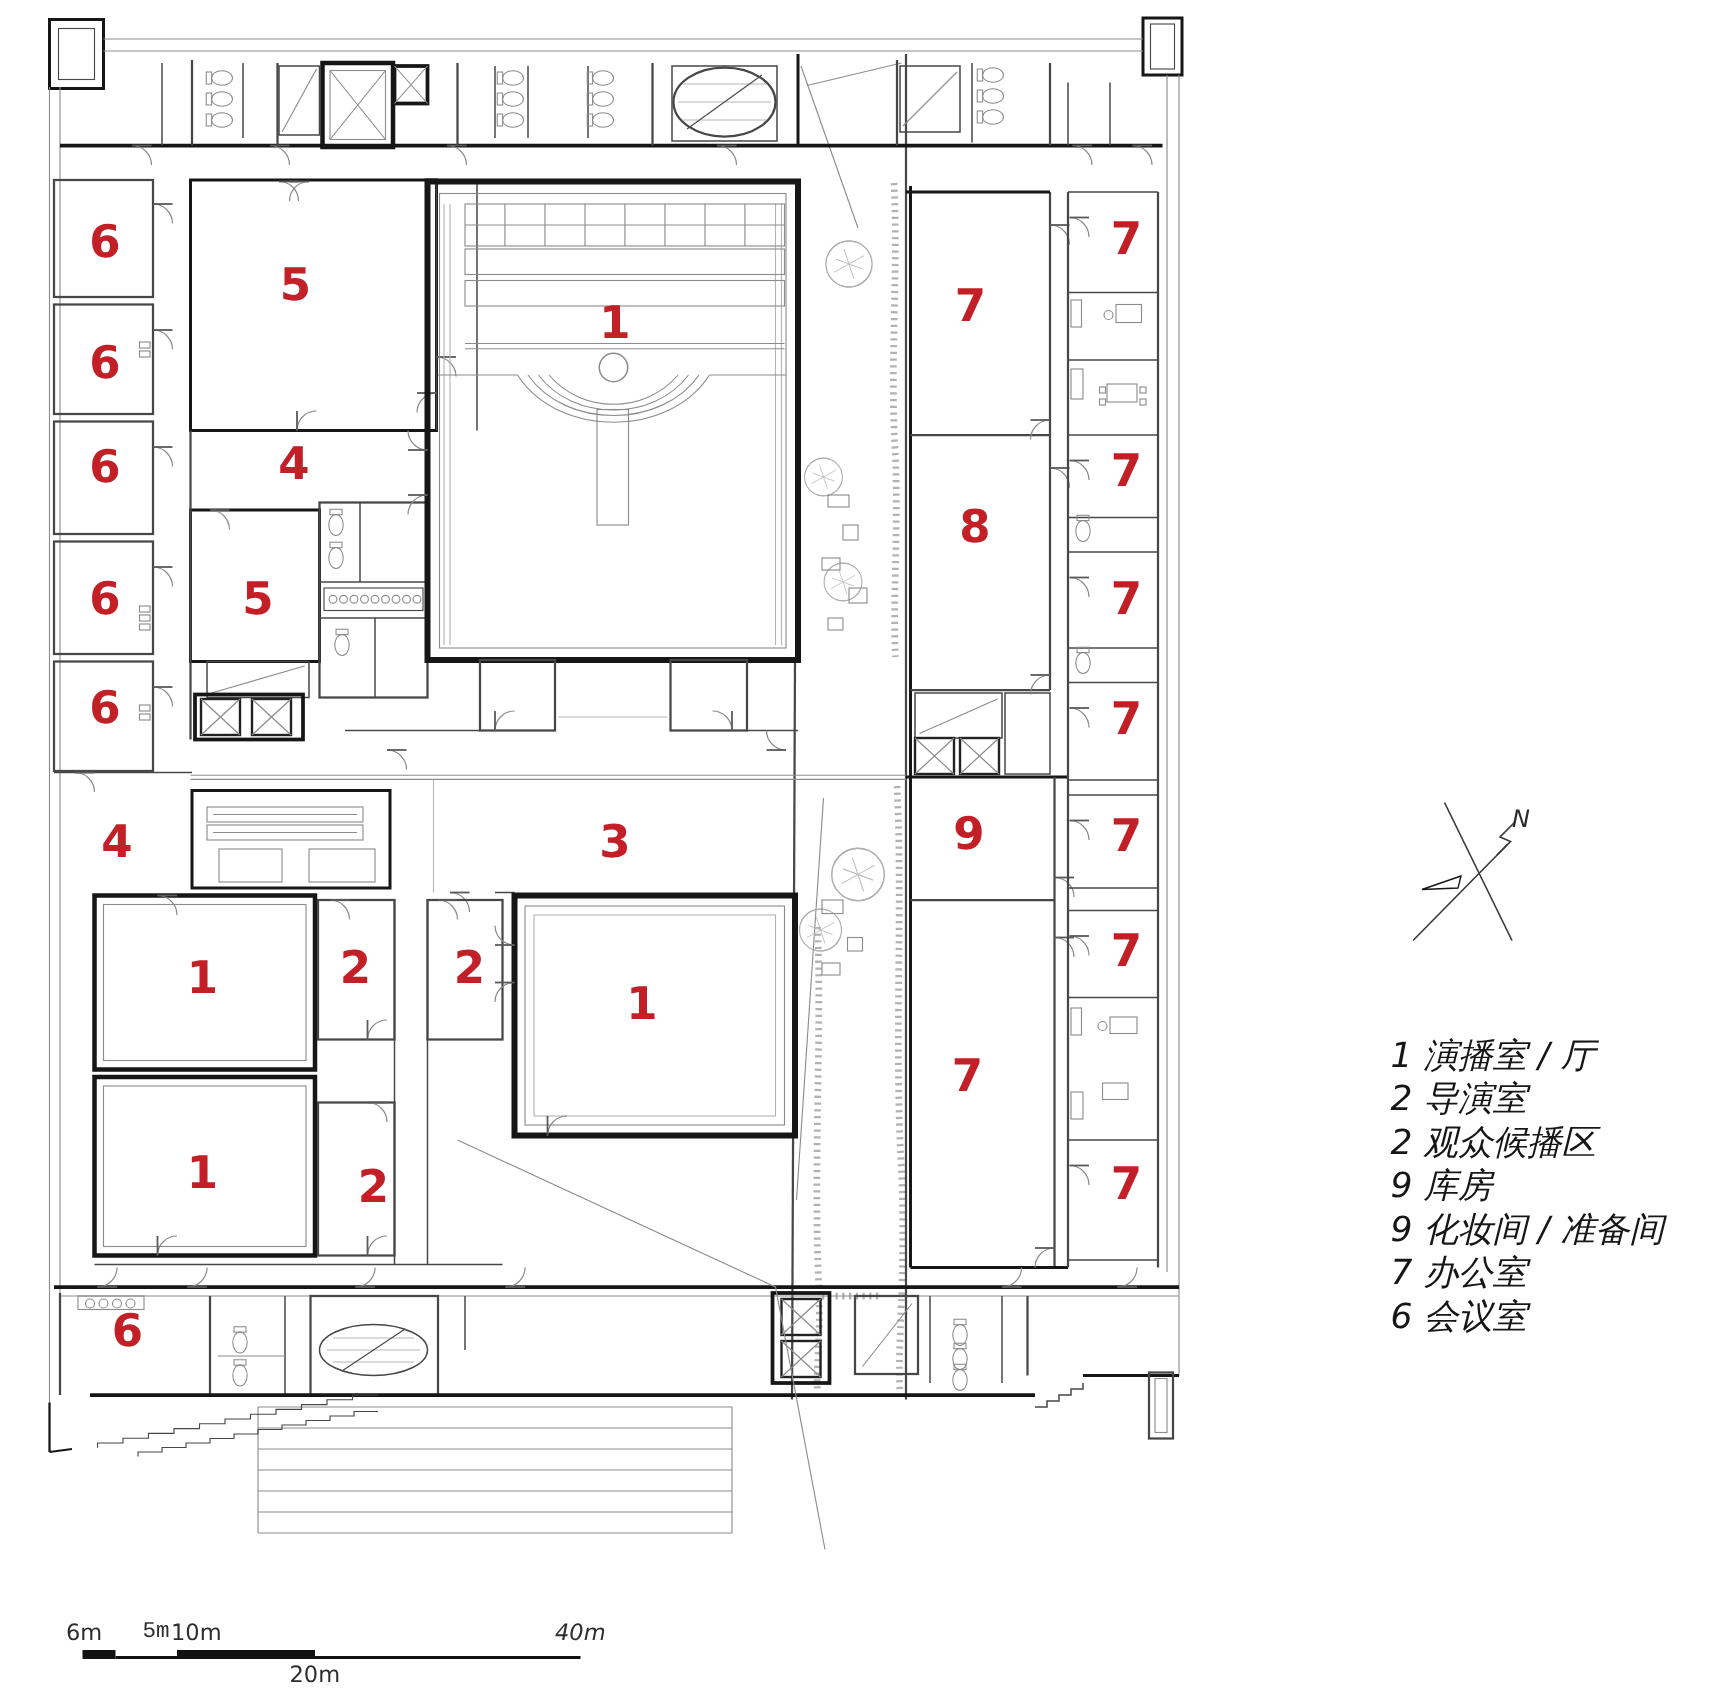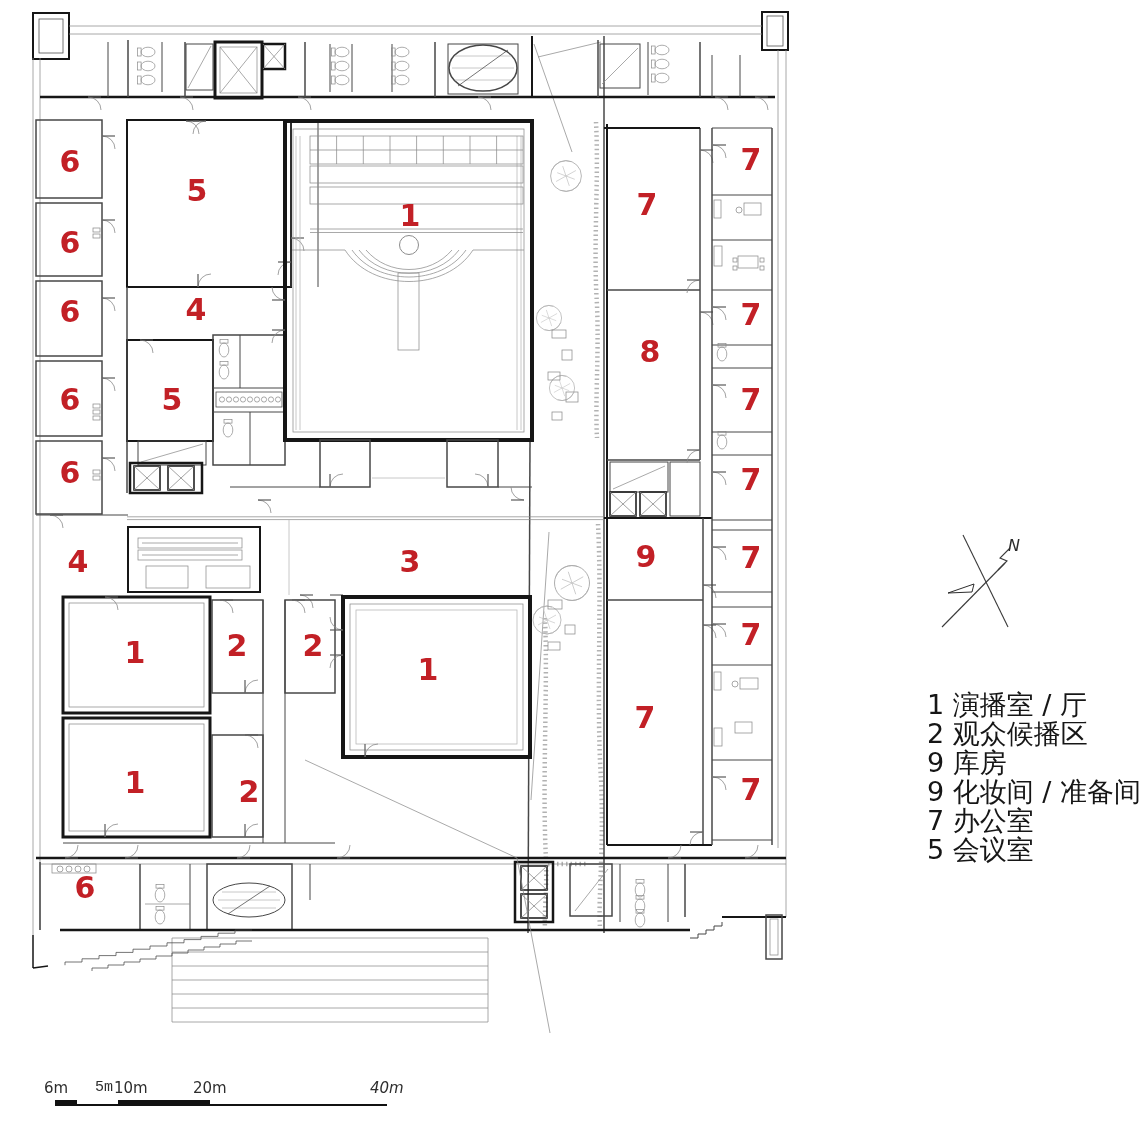--- a/index.html
+++ b/index.html
@@ -11,22 +11,22 @@
   #plansvg polyline,#plansvg polygon{fill:none;stroke-linecap:butt;}
   .k{stroke:#161616}.m{stroke:#474747}.g{stroke:#8c8c8c}.l{stroke:#b5b5b5}
   .s07{stroke-width:.75}.s1{stroke-width:1}.s15{stroke-width:1.5}.s2{stroke-width:2}
   .s25{stroke-width:2.5}.s3{stroke-width:3}.s4{stroke-width:4}
   .f{fill:#161616;stroke:none}
   .atr{fill:var(--atrium);stroke:none}
   .vh{fill:url(#vh);stroke:none}.hh{fill:url(#hh);stroke:none}.seat{fill:url(#seatp);stroke:none}
   .dash{stroke:#b2b2b2;stroke-width:4.5;stroke-dasharray:1.5 3;}
   .room-label{position:absolute;transform:translate(-50%,-50%);color:var(--red);
               font-weight:700;font-size:30px;line-height:1;}
-  #legend{position:absolute;left:927px;top:690px;color:var(--ink);font-size:27px;
-          line-height:29px;white-space:nowrap;}
+  #legend{position:absolute;left:927px;top:690px;color:var(--ink);font-size:23px;
+          line-height:29px;white-space:nowrap;font-style:italic;}
   #north-label{position:absolute;left:1008px;top:536px;color:#2b2b2b;font-size:16px;
                font-style:italic;font-weight:500;}
   .scale-label{position:absolute;top:1079px;color:#2e2e2e;font-size:15px;}
   .scale-seg{position:absolute;background:#111;}
   .scale-seg.thick{top:1100px;height:6px;}
   .scale-seg.thin{top:1104px;height:2px;}
 </style>
 </head>
 <body>
 
@@ -642,34 +642,35 @@
       <div class="room-label" style="left: 751px; top: 315px;">7</div>
       <div class="room-label" style="left: 751px; top: 400px;">7</div>
       <div class="room-label" style="left: 751px; top: 480px;">7</div>
       <div class="room-label" style="left: 751px; top: 558px;">7</div>
       <div class="room-label" style="left: 751px; top: 635px;">7</div>
       <div class="room-label" style="left: 751px; top: 790px;">7</div>
     </div>
 
 <div id="legend">
       <div>1 演播室 / 厅</div>
+      <div>2 导演室</div>
       <div>2 观众候播区</div>
       <div>9 库房</div>
       <div>9 化妆间 / 准备间</div>
       <div>7 办公室</div>
-      <div>5 会议室</div>
+      <div>6 会议室</div>
     </div>
 
 <div id="north-label">N</div>
 
 <div id="scale-bar">
       <div class="scale-label" style="left: 44px;">6m</div>
       <div class="scale-label" style="left: 95px; font-family: Liberation Mono, monospace;">5m</div>
       <div class="scale-label" style="left: 114px;">10m</div>
-      <div class="scale-label" style="left: 193px;">20m</div>
+      <div class="scale-label" style="left: 193px; margin-top: 28px;">20m</div>
       <div class="scale-label" style="left: 370px; font-style: italic;">40m</div>
       <div class="scale-seg thick" style="left: 55px; width: 22px;"></div>
       <div class="scale-seg thin" style="left: 77px; width: 41px;"></div>
       <div class="scale-seg thick" style="left: 118px; width: 92px;"></div>
       <div class="scale-seg thin" style="left: 210px; width: 177px;"></div>
     </div>
 
 </div>
 
 </body></html>

